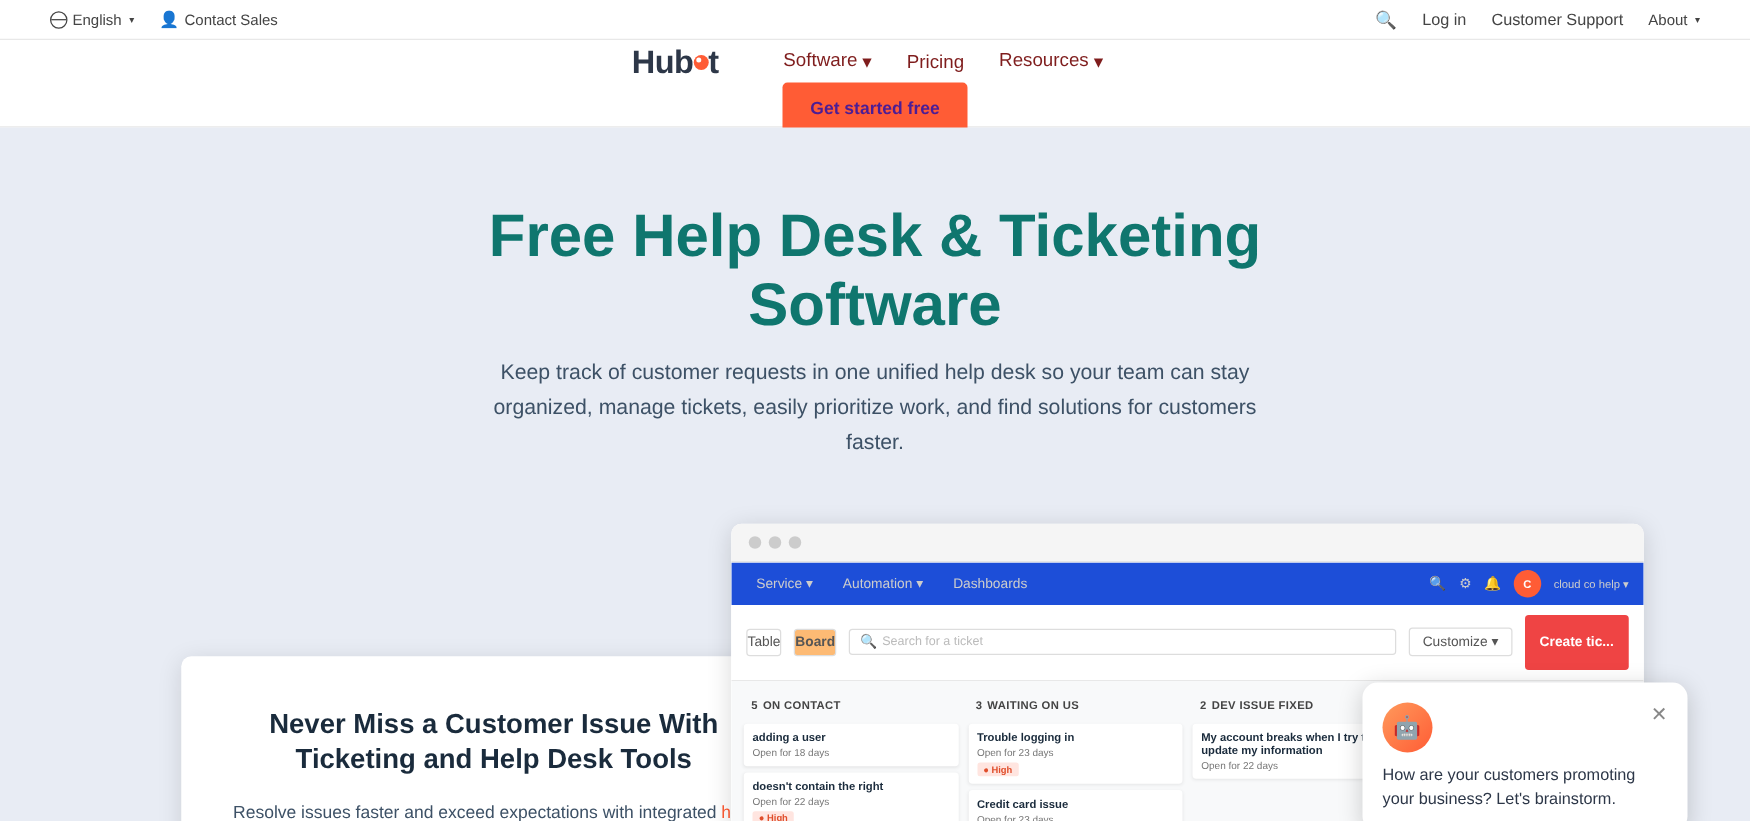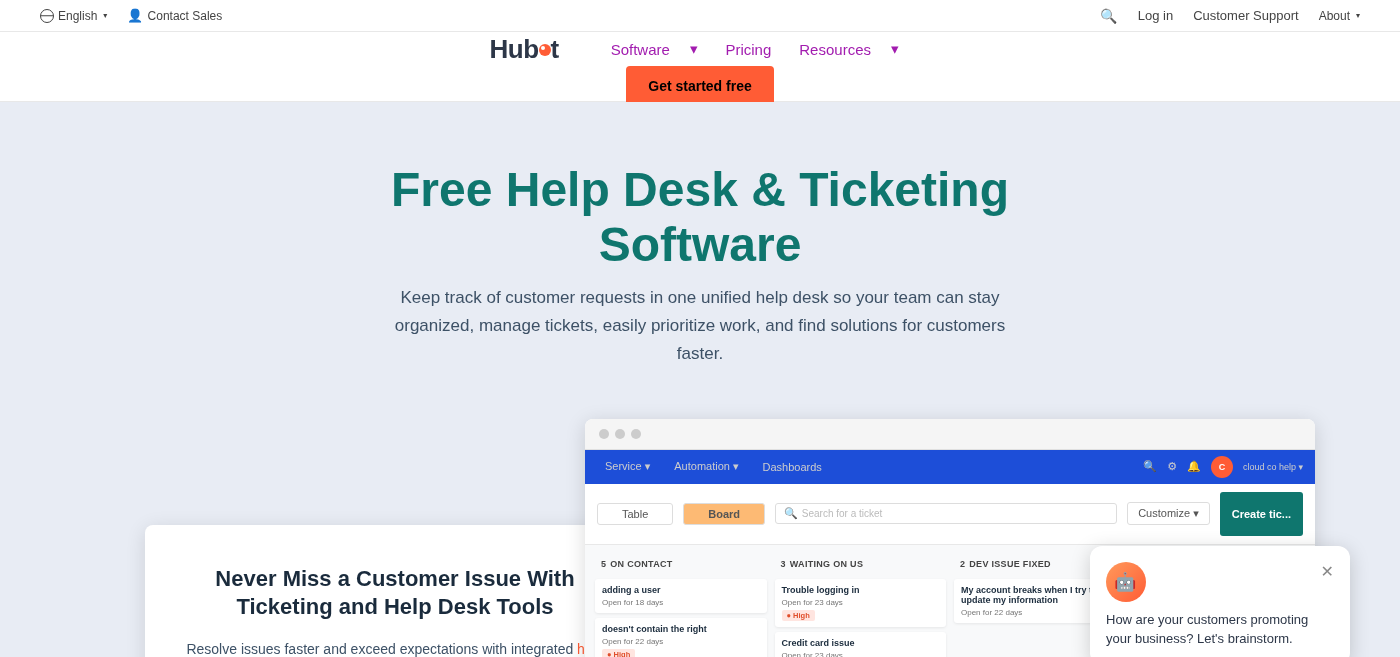--- a/index.html
+++ b/index.html
@@ -55,31 +55,31 @@
       width: 4px;
       height: 4px;
       background: #fff;
       border-radius: 50%;
       position: absolute;
       top: 2px;
       left: 2px;
     }
     .nav-links { display: flex; align-items: center; gap: 4px; }
     .nav-link {
-      display: flex; align-items: center; gap: 20px;
+      display: flex; gap: 4px;
       padding: 8px 12px;
       font-size: 15px;
-      color: #a21caf;
+      color: #7f1d1d;
       cursor: pointer;
       font-weight: 500;
       border-radius: 4px;
     }
     .get-started-btn {
       background: #ff5c35;
-      color: #000000;
+      color: #4c1d95;
       border: none;
       padding: 12px 22px;
       border-radius: 4px;
       font-size: 14px;
       font-weight: 600;
       cursor: pointer;
     }
 
     
     .hero {
@@ -197,21 +197,21 @@
     
     .crm-toolbar {
       display: flex;
       align-items: center;
       padding: 8px 12px;
       gap: 10px;
       border-bottom: 1px solid #e8e8e8;
       background: #fff;
     }
     .tab-btn {
-      padding: 4px 24px;
+      padding: 4px 0;
       border-radius: 3px;
       border: 1px solid #ddd;
       font-size: 11px;
       cursor: pointer;
       background: #fff;
       color: #555;
     }
     .tab-btn.active { background: #fdba74; font-weight: bold; }
     .search-field {
       display: flex; align-items: center;
@@ -227,21 +227,21 @@
       cursor: pointer;
       background: #fff;
       color: #555;
     }
     .create-btn {
       padding: 16px 12px;
       border-radius: 3px;
       border: none;
       font-size: 11px;
       cursor: pointer;
-      background: #0f766e;
+      background: #ef4444;
       color: #fff;
       font-weight: 600;
     }
 
     
     .kanban-board {
       display: flex;
       padding: 10px;
       gap: 8px;
       background: #f8f9fa;

